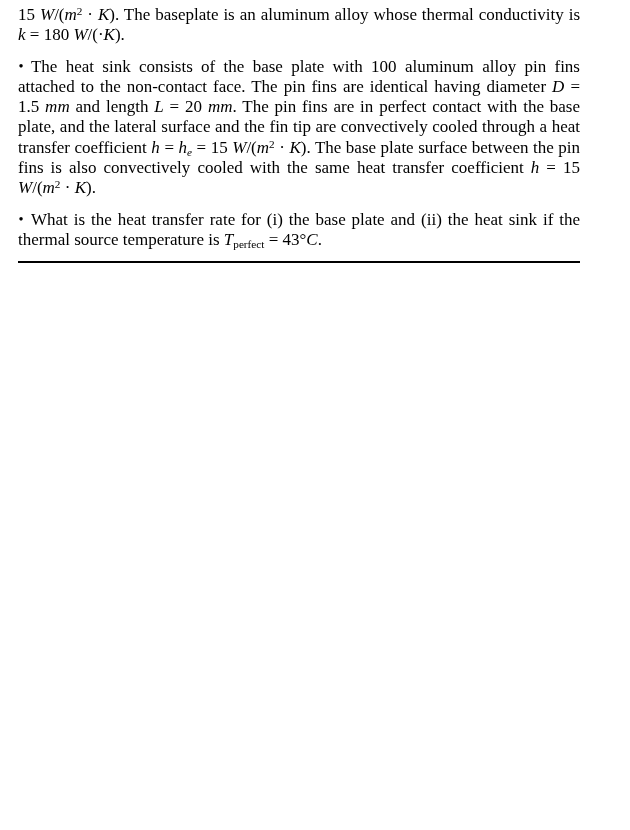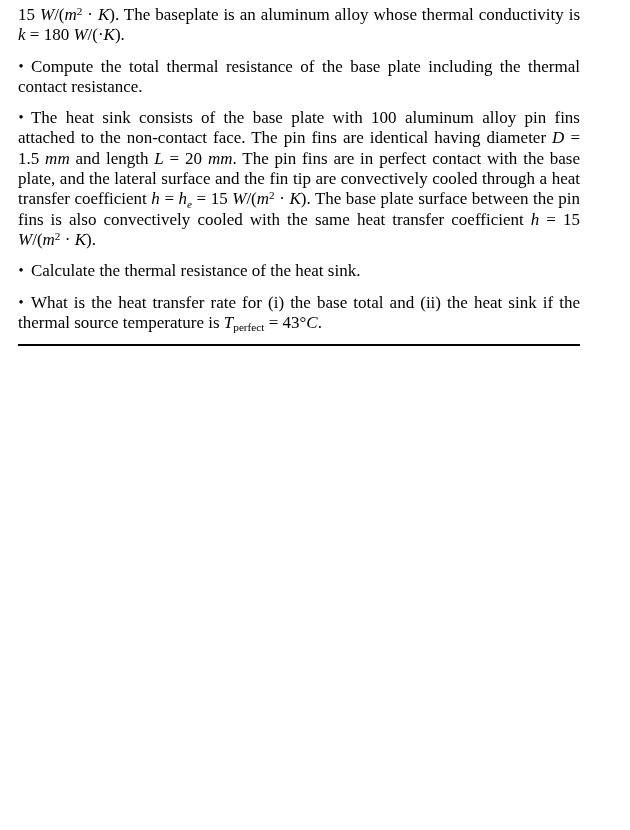--- a/index.html
+++ b/index.html
@@ -56,19 +56,17 @@
     margin-top: 1px;
     width: 100%;
   }
 </style>
 </head>
 <body>
 
 <div class="page">
   <div class="doc">
       <p class="para"><span>15 </span><span class="i">W</span><span>/(</span><span class="i">m</span><span class="sup">2</span><span> · </span><span class="i">K</span><span>).  The baseplate is an aluminum alloy whose thermal conductivity is </span><span class="i">k</span><span> = 180 </span><span class="i">W</span><span>/(·</span><span class="i">K</span><span>).</span></p>
-      <p class="para"><span class="bullet-glyph">•</span><span>Compute the total thermal resistance of the base plate including the thermal contact resistance.</span></p>
       <p class="para"><span class="bullet-glyph">•</span><span>The heat sink consists of the base plate with 100 aluminum alloy pin fins attached to the non-contact face.  The pin fins are identical having diameter </span><span class="i">D</span><span> = 1.5 </span><span class="i">mm</span><span> and length </span><span class="i">L</span><span> = 20 </span><span class="i">mm</span><span>.  The pin fins are in perfect contact with the base plate, and the lateral surface and the fin tip are convectively cooled through a heat transfer coefficient </span><span class="i">h</span><span> = </span><span class="i">h</span><span class="i sub">e</span><span> = 15 </span><span class="i">W</span><span>/(</span><span class="i">m</span><span class="sup">2</span><span> · </span><span class="i">K</span><span>).  The base plate surface between the pin fins is also convectively cooled with the same heat transfer coefficient </span><span class="i">h</span><span> = 15 </span><span class="i">W</span><span>/(</span><span class="i">m</span><span class="sup">2</span><span> · </span><span class="i">K</span><span>).</span></p>
-      <p class="para"><span class="bullet-glyph">•</span><span>Calculate the thermal resistance of the heat sink.</span></p>
-      <p class="para"><span class="bullet-glyph">•</span><span>What is the heat transfer rate for (i) the base total and (ii) the heat sink if the thermal source temperature is </span><span class="i">T</span><span class="sub">perfect</span><span> = 43°</span><span class="i">C</span><span>.</span></p>
+      <p class="para"><span class="bullet-glyph">•</span><span>What is the heat transfer rate for (i) the base plate and (ii) the heat sink if the thermal source temperature is </span><span class="i">T</span><span class="sub">perfect</span><span> = 43°</span><span class="i">C</span><span>.</span></p>
       <div class="rule" style="background: rgb(0, 0, 0);"></div>
     </div>
 </div>
 
 </body></html>

